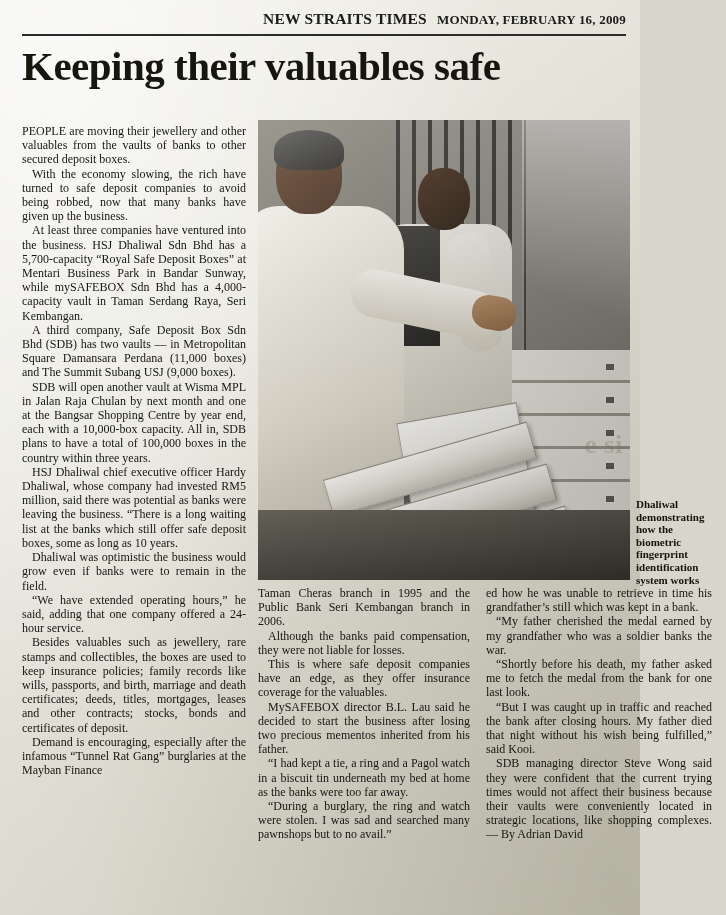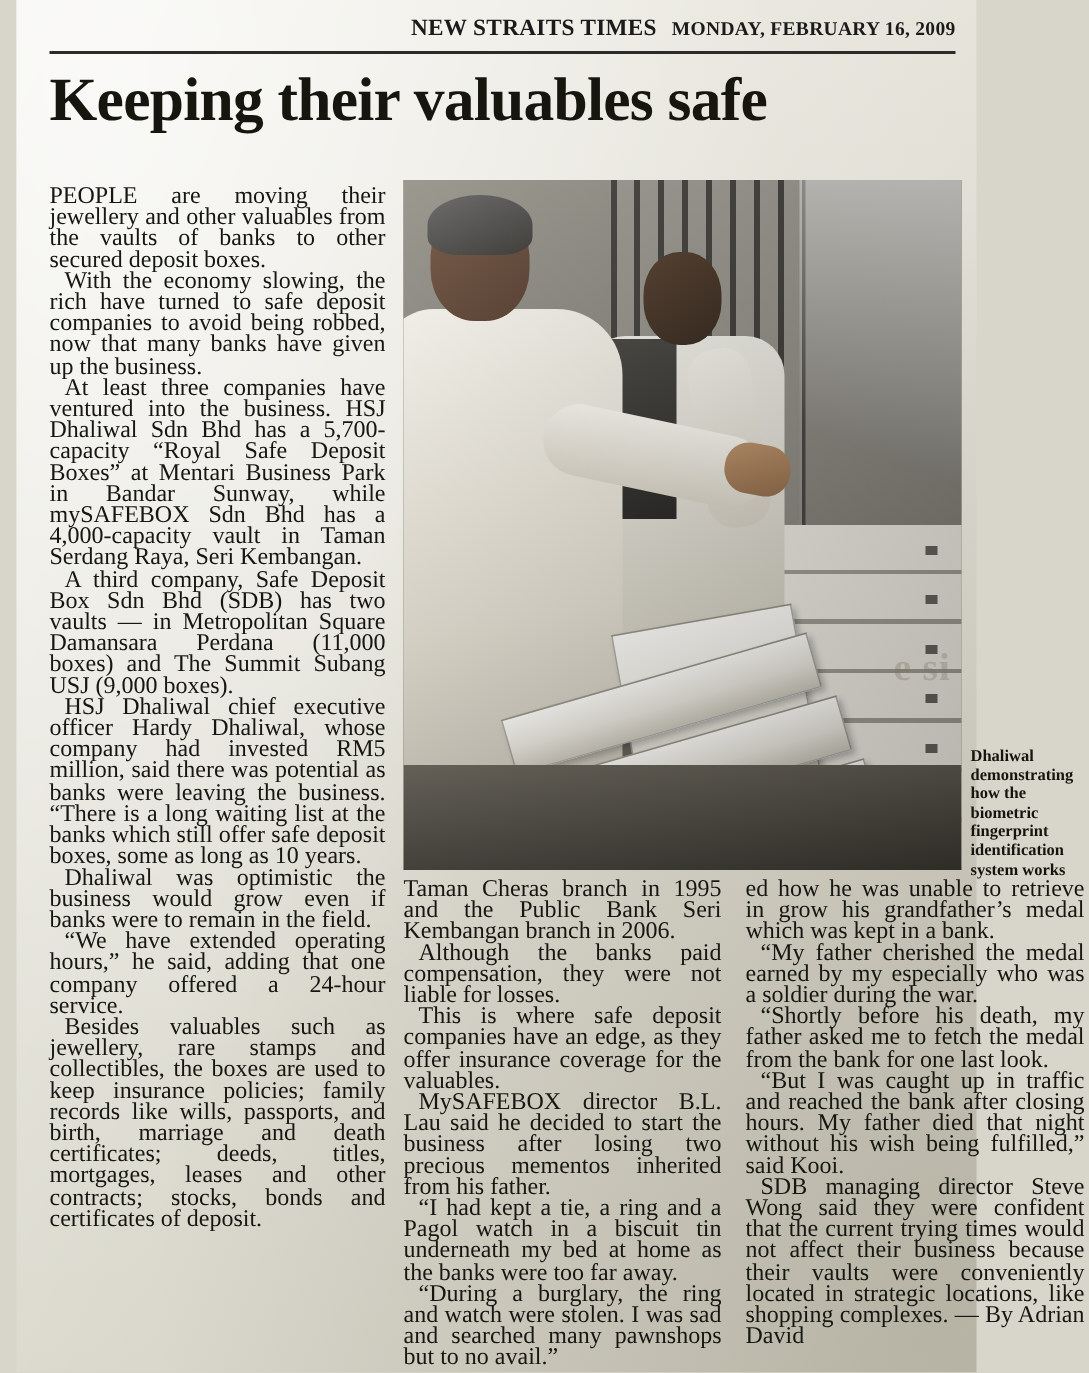--- a/index.html
+++ b/index.html
@@ -13,21 +13,20 @@
     font-family: "Liberation Serif", serif;
     overflow: hidden;
   }
   .page {
     position: relative;
     width: 640px;
     height: 915px;
     background:
       linear-gradient(115deg, rgba(255,255,255,0.55) 0%, rgba(255,255,255,0.15) 45%, rgba(0,0,0,0.05) 100%),
       linear-gradient(#e6e4da, #dedcd0 40%, #d4d2c4 100%);
-    margin-left: 11px;
   }
   
   .page:before {
     content: "";
     position: absolute;
     inset: 0;
     background:
       radial-gradient(ellipse at 10% 5%, rgba(255,255,255,0.6), rgba(255,255,255,0) 55%),
       radial-gradient(ellipse at 95% 95%, rgba(120,115,95,0.25), rgba(0,0,0,0) 60%);
     pointer-events: none;
@@ -275,21 +274,21 @@
     font-size: 26px;
     color: rgba(120,116,100,0.33);
     letter-spacing: 0.5px;
     transform: scaleX(1.02);
   }
 
   
   .col {
     position: absolute;
     font-family: "Liberation Serif", serif;
-    font-size: 16px;
+    font-size: 12px;
     line-height: 14.2px;
     color: #161612;
     text-align: justify;
     text-justify: inter-word;
     hyphens: auto;
   }
   .col p {
     margin: 0;
     text-indent: 10px;
   }
@@ -350,36 +349,38 @@
 
   <div class="ghost">e si</div>
 
   <div class="caption">Dhaliwal demonstrating how the biometric fingerprint identification system works</div>
 
   <div class="col col-1">
     <p class="first">PEOPLE are moving their jewellery and other valuables from the vaults of banks to other secured deposit boxes.</p>
     <p>With the economy slowing, the rich have turned to safe deposit companies to avoid being robbed, now that many banks have given up the business.</p>
     <p>At least three companies have ventured into the business. HSJ Dhaliwal Sdn Bhd has a 5,700-capacity “Royal Safe Deposit Boxes” at Mentari Business Park in Bandar Sunway, while mySAFEBOX Sdn Bhd has a 4,000-capacity vault in Taman Serdang Raya, Seri Kembangan.</p>
     <p>A third company, Safe Deposit Box Sdn Bhd (SDB) has two vaults — in Metropolitan Square Damansara Perdana (11,000 boxes) and The Summit Subang USJ (9,000 boxes).</p>
+    <p>SDB will open another vault at Wisma MPL in Jalan Raja Chulan by next month and one at the Bangsar Shopping Centre by year end, each with a 10,000-box capacity. All in, SDB plans to have a total of 100,000 boxes in the country within three years.</p>
     <p>HSJ Dhaliwal chief executive officer Hardy Dhaliwal, whose company had invested RM5 million, said there was potential as banks were leaving the business. “There is a long waiting list at the banks which still offer safe deposit boxes, some as long as 10 years.</p>
     <p>Dhaliwal was optimistic the business would grow even if banks were to remain in the field.</p>
     <p>“We have extended operating hours,” he said, adding that one company offered a 24-hour service.</p>
     <p>Besides valuables such as jewellery, rare stamps and collectibles, the boxes are used to keep insurance policies; family records like wills, passports, and birth, marriage and death certificates; deeds, titles, mortgages, leases and other contracts; stocks, bonds and certificates of deposit.</p>
+    <p>Demand is encouraging, especially after the infamous “Tunnel Rat Gang” burglaries at the Mayban Finance</p>
   </div>
 
   <div class="col col-2">
     <p class="first">Taman Cheras branch in 1995 and the Public Bank Seri Kembangan branch in 2006.</p>
     <p>Although the banks paid compensation, they were not liable for losses.</p>
     <p>This is where safe deposit companies have an edge, as they offer insurance coverage for the valuables.</p>
     <p>MySAFEBOX director B.L. Lau said he decided to start the business after losing two precious mementos inherited from his father.</p>
     <p>“I had kept a tie, a ring and a Pagol watch in a biscuit tin underneath my bed at home as the banks were too far away.</p>
     <p>“During a burglary, the ring and watch were stolen. I was sad and searched many pawnshops but to no avail.”</p>
   </div>
 
   <div class="col col-3">
-    <p class="first">ed how he was unable to retrieve in grow his grandfather’s medal which was kept in a bank.</p>
-    <p>“My father cherished the medal earned by my especially who was a soldier during the war.</p>
+    <p class="first">ed how he was unable to retrieve in time his grandfather’s still which was kept in a bank.</p>
+    <p>“My father cherished the medal earned by my grandfather who was a soldier banks the war.</p>
     <p>“Shortly before his death, my father asked me to fetch the medal from the bank for one last look.</p>
     <p>“But I was caught up in traffic and reached the bank after closing hours. My father died that night without his wish being fulfilled,” said Kooi.</p>
     <p>SDB managing director Steve Wong said they were confident that the current trying times would not affect their business because their vaults were conveniently located in strategic locations, like shopping complexes. — By Adrian David</p>
   </div>
 
 </div>
 
 </body></html>

